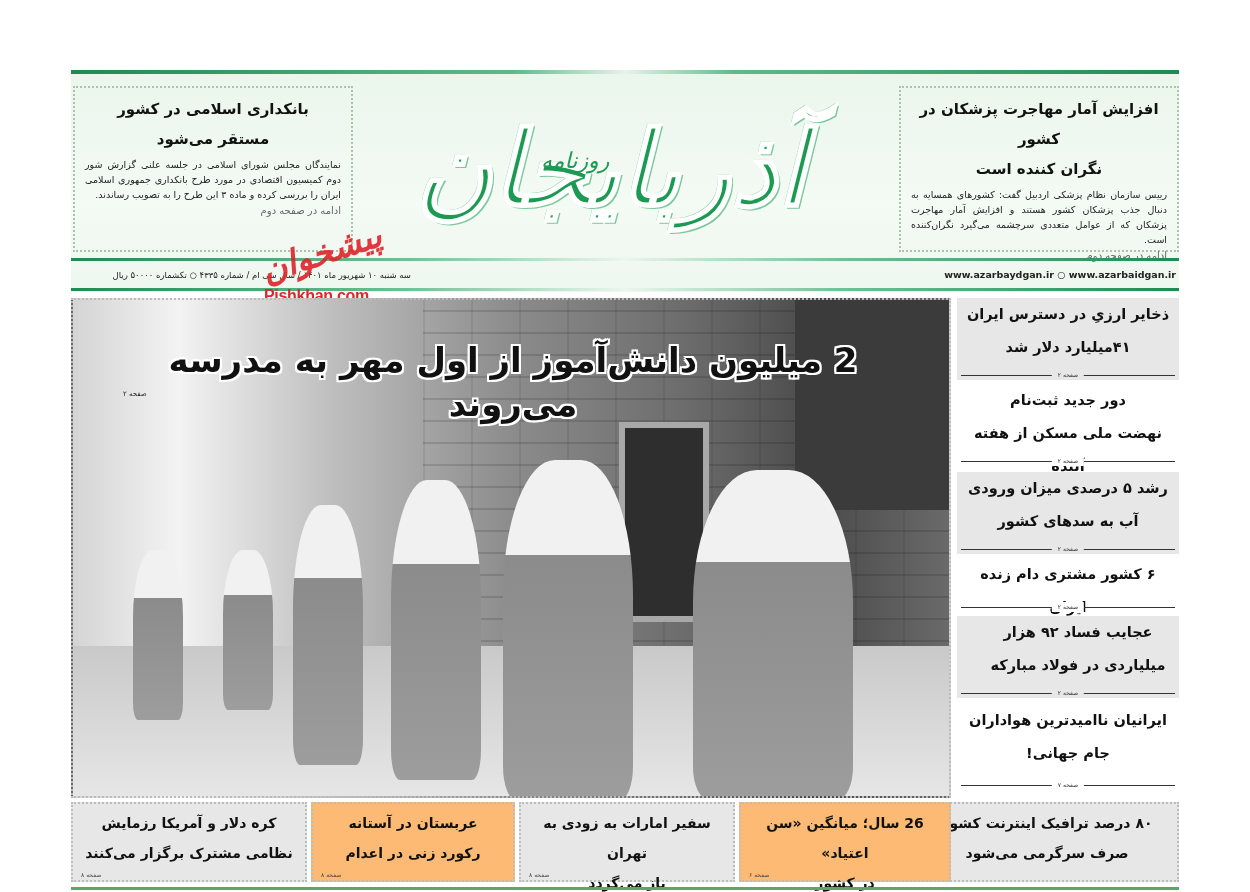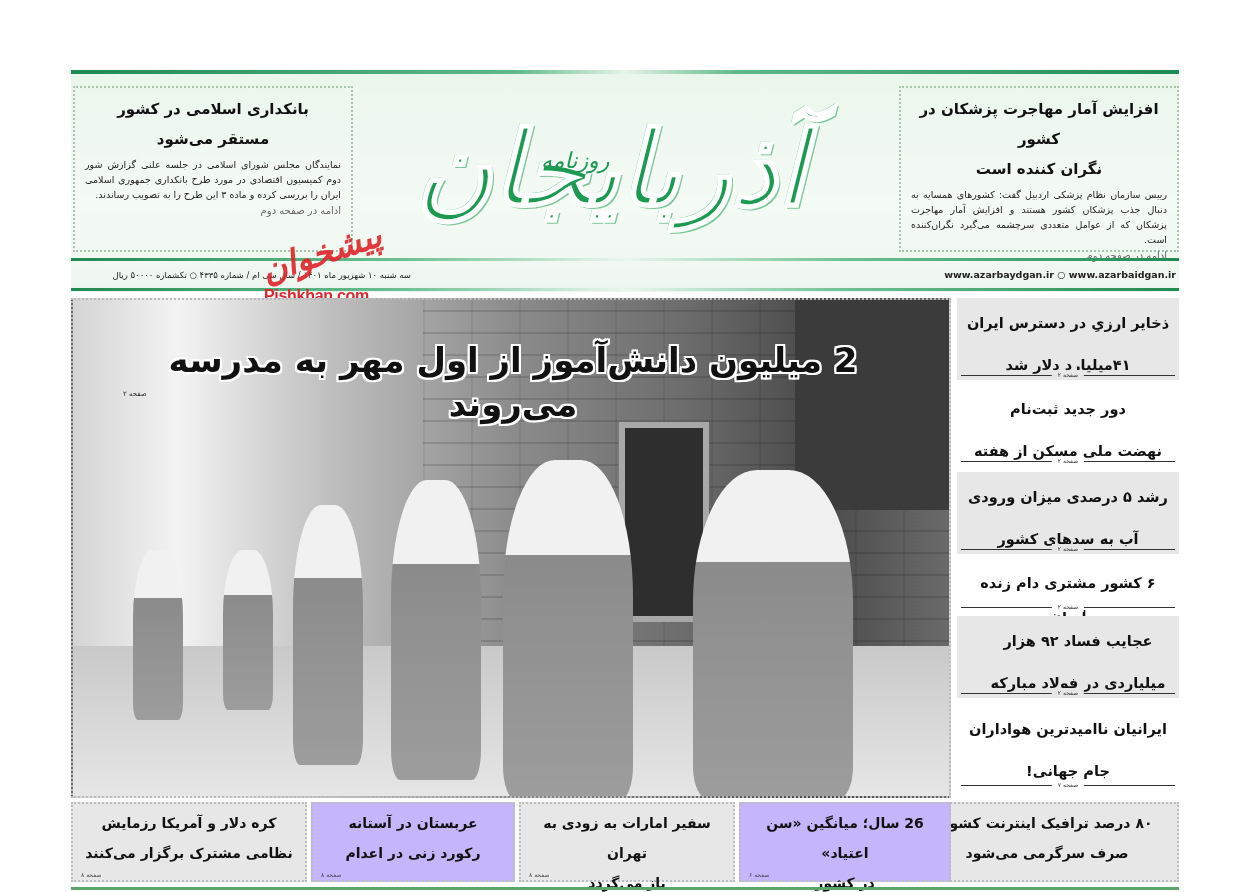--- a/index.html
+++ b/index.html
@@ -131,21 +131,21 @@
   .sidebar {
     position: absolute; left: 886px; top: 228px; width: 222px; height: 500px;
     direction: rtl;
   }
   .side-item {
     position: absolute; left: 0; width: 222px; text-align: center;
   }
   .side-item.gray { background: #e7e7e7; }
   .side-item .title {
     font-family: "DejaVu Sans", sans-serif; font-weight: bold; font-size: 14.5px;
-    line-height: 33px; color: #111; padding: 0 4px; margin-top: 9px;
+    line-height: 33px; color: #111; padding: 0 4px;
   }
   .side-item .pageref {
     position: absolute; left: 0; bottom: 0; width: 222px; height: 10px;
   }
   .pageref .line {
     position: absolute; left: 4px; right: 4px; top: 5px; height: 1px; background: #333;
   }
   .pageref .lbl {
     position: absolute; left: 50%; transform: translateX(-50%); top: 0;
     background: inherit; font-size: 6px; line-height: 10px; padding: 0 6px; color: #333;
@@ -156,21 +156,21 @@
   
   .bottom-row {
     position: absolute; left: 0; top: 732px; width: 1108px; height: 80px;
     direction: rtl;
   }
   .b-item {
     position: absolute; top: 0; height: 80px; border: 2px dotted #bcbcbc;
     text-align: center; padding-top: 4px;
   }
   .b-item.gray { background: #e7e7e7; }
-  .b-item.white { background: #c4b5fd; }
+  .b-item.white { background: #fdba74; }
   .b-item .title {
     font-family: "DejaVu Sans", sans-serif; font-weight: bold; font-size: 14px;
     line-height: 30px; color: #111; padding: 0 6px;
   }
   .b-item .pg {
     position: absolute; left: 8px; bottom: 2px; font-size: 6px; color: #444;
   }
   .bottom-rule {
     position: absolute; left: 0; top: 817px; width: 1108px; height: 3px; background: #5aa76c;
   }

